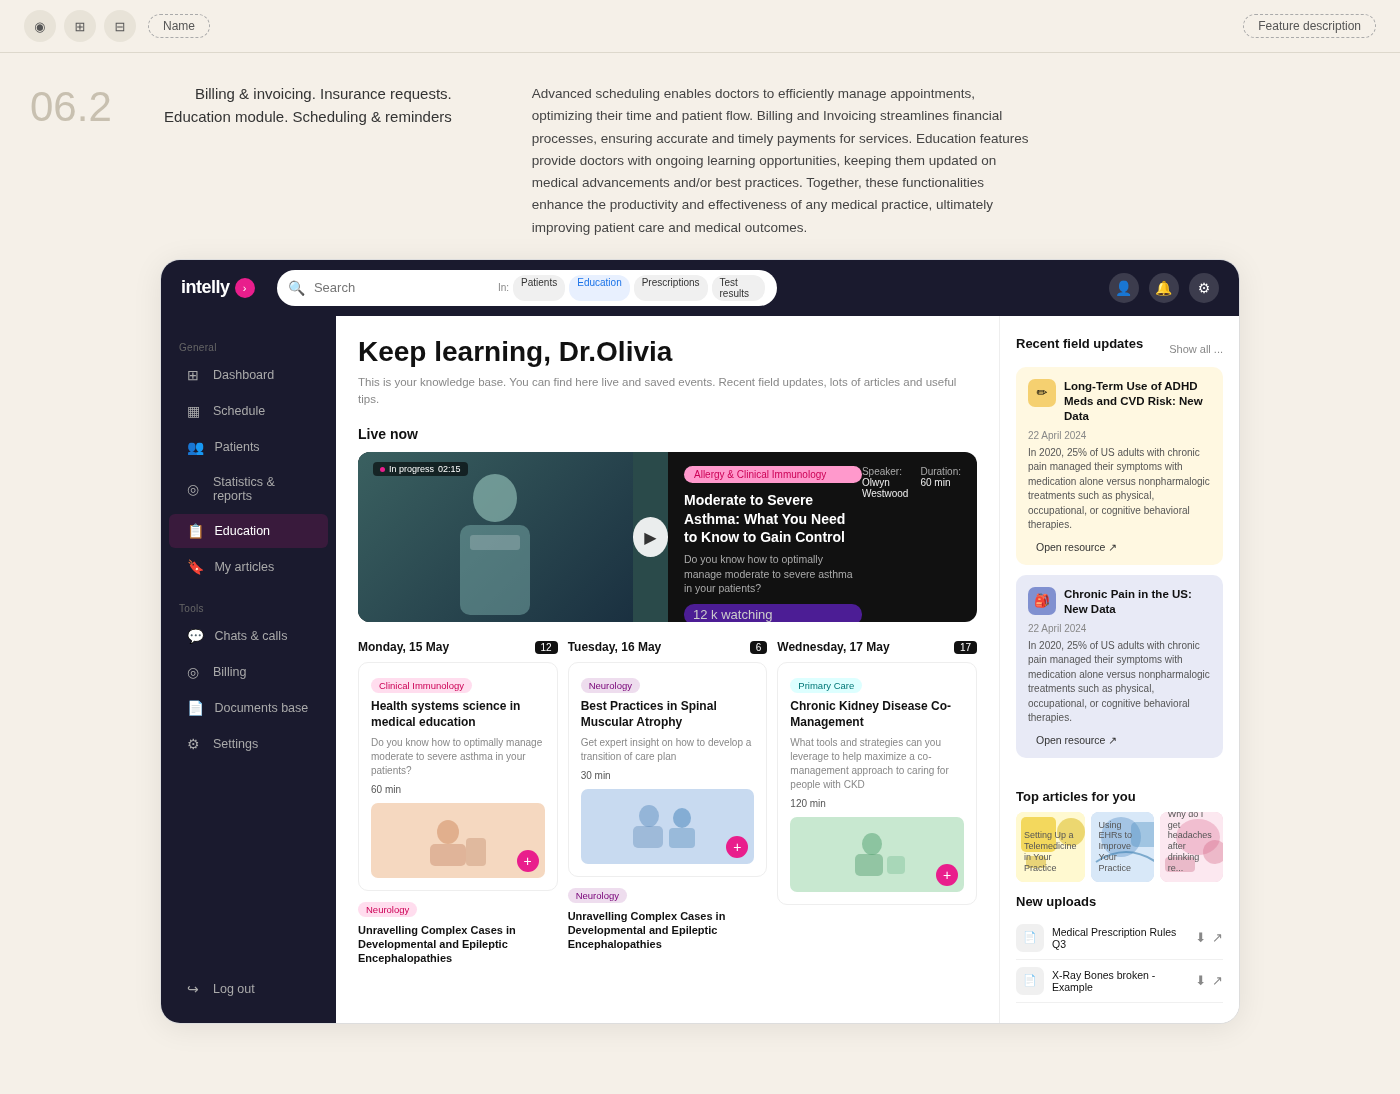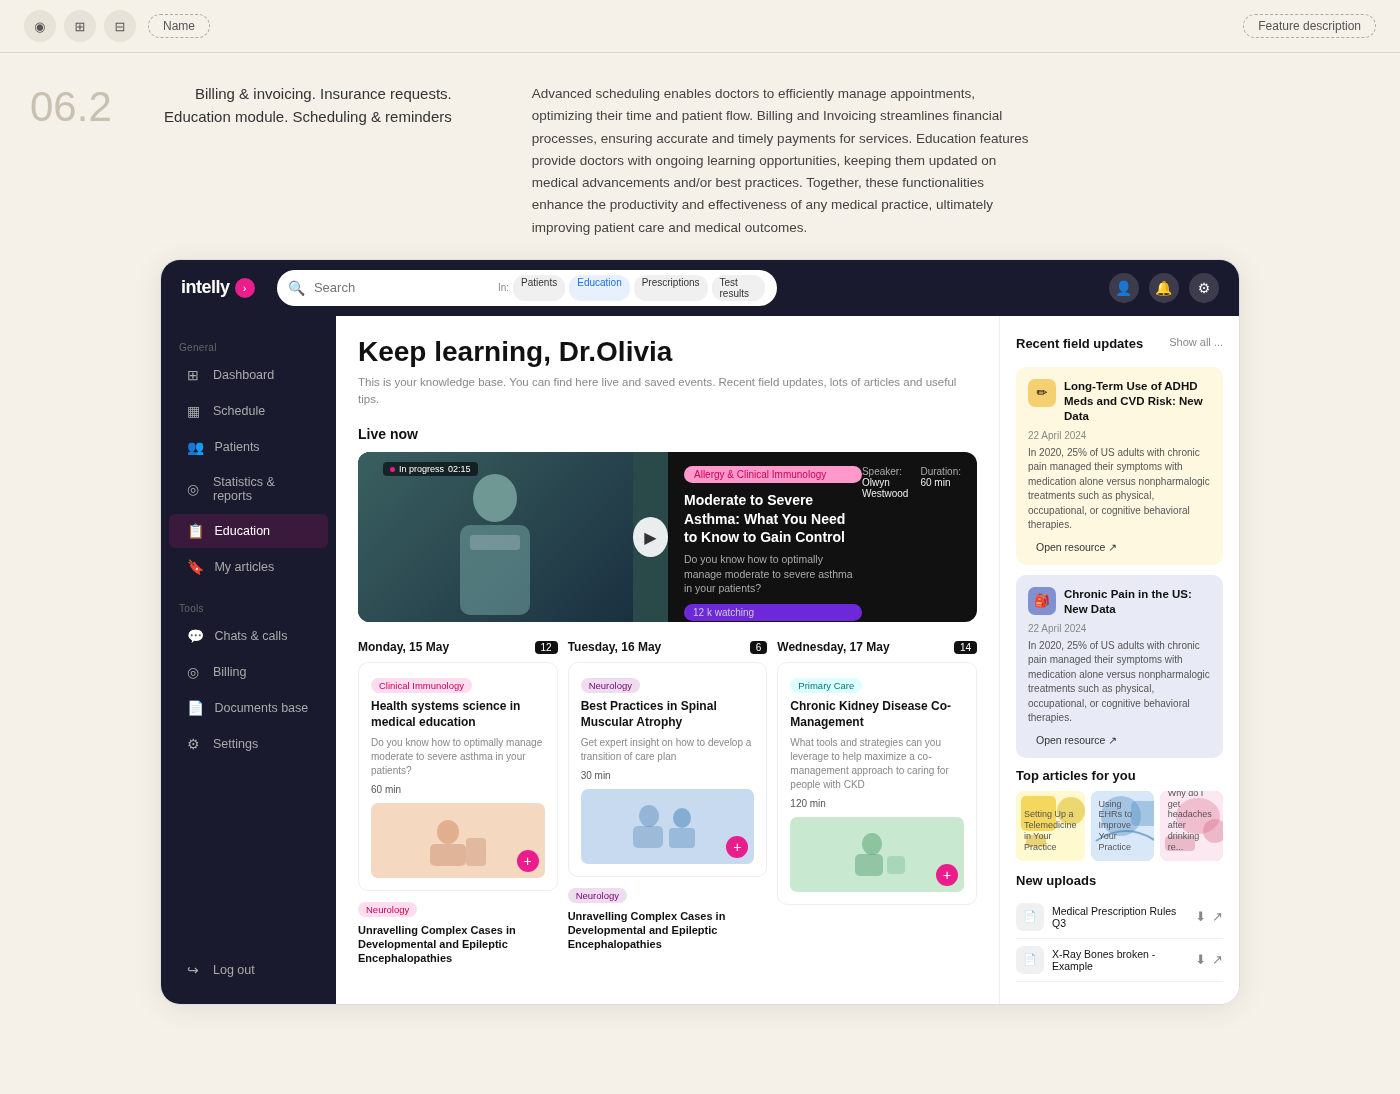--- a/index.html
+++ b/index.html
@@ -244,21 +244,21 @@
       background: #2a4a4a;
       position: relative;
       flex-shrink: 0;
       display: flex;
       align-items: center;
       justify-content: center;
       overflow: hidden;
     }
     .live-badge {
       position: absolute;
-      top: 10px; left: 25px;
+      top: 10px; left: 15px;
       background: rgba(0,0,0,0.6);
       border-radius: 4px;
       padding: 2px 7px;
       font-size: 9px;
       color: #fff;
       display: flex; align-items: center; gap: 4px;
     }
     .live-dot { width: 5px; height: 5px; background: #e91e8c; border-radius: 50%; }
     .play-btn {
       width: 40px; height: 40px;
@@ -283,22 +283,22 @@
       font-weight: 500;
       align-self: flex-start;
       margin-bottom: 8px;
     }
     .live-title {
       font-size: 14px; font-weight: 600; color: #fff;
       line-height: 1.3; margin-bottom: 6px;
     }
     .live-desc { font-size: 10.5px; color: #aaa; line-height: 1.4; margin-bottom: 8px; }
     .watching-badge {
-      background: #6d28d9; border-radius: 10px;
-      padding: 3px 9px; font-size: 10px; color: #ccc;
+      background: #4c1d95; border-radius: 10px;
+      padding: 3px 9px; font-size: 13px; color: #ccc;
       align-self: flex-start; margin-bottom: 24px;
     }
     .live-meta { display: flex; gap: 12px; font-size: 10px; color: #aaa; }
     .live-meta span { color: #eee; font-weight: 500; }
 
     
     .schedule-grid {
       display: grid;
       grid-template-columns: 1fr 1fr 1fr;
       gap: 10px;
@@ -354,21 +354,21 @@
       cursor: pointer;
     }
 
     
     .right-section-title {
       font-size: 13px; font-weight: 700; color: #111;
       margin-bottom: 4px;
     }
     .show-all-link { font-size: 11px; color: #888; cursor: pointer; }
     .right-header {
-      display: flex; justify-content: space-between; align-items: flex-start;
+      display: flex; justify-content: space-between; align-items: flex-end;
       margin-bottom: 12px;
     }
 
     .update-card {
       border-radius: 10px;
       padding: 12px;
       margin-bottom: 10px;
     }
     .update-card.yellow { background: #fff8e1; }
     .update-card.blue { background: #e8eaf6; }
@@ -379,21 +379,21 @@
       background: rgba(0,0,0,0.08);
       display: flex; align-items: center; justify-content: center;
       font-size: 13px;
       flex-shrink: 0;
     }
     .update-title { font-size: 11.5px; font-weight: 600; color: #111; line-height: 1.3; }
     .update-date { font-size: 10px; color: #888; margin-bottom: 5px; }
     .update-text { font-size: 10px; color: #555; line-height: 1.45; margin-bottom: 8px; }
     .open-link { font-size: 10.5px; color: #333; font-weight: 500; cursor: pointer; display: flex; align-items: center; gap: 3px; margin-left: 8px; }
 
-    .top-articles-title { font-size: 13px; font-weight: 700; color: #111; margin: 10px 0 8px 0; }
+    .top-articles-title { font-size: 13px; font-weight: 700; color: #111; margin: 31px 0 8px 0; }
     .top-articles-grid { display: grid; grid-template-columns: 1fr 1fr 1fr; gap: 6px; margin-bottom: 12px; }
     .article-thumb {
       border-radius: 8px;
       height: 70px;
       display: flex; align-items: flex-end;
       padding: 5px;
       font-size: 9px; color: #333;
       line-height: 1.2;
       font-weight: 500;
       background: #e8e0d0;
@@ -644,21 +644,21 @@
               </div>
               <div style="margin-top:8px;">
                 <span class="sched-tag purple">Neurology</span>
                 <div class="sched-title" style="font-size:11px;">Unravelling Complex Cases in Developmental and Epileptic Encephalopathies</div>
               </div>
             </div>
 
             <div class="schedule-col">
               <div class="schedule-col-header">
                 <span class="schedule-date">Wednesday, 17 May</span>
-                <span class="schedule-count">14</span>
+                <span class="schedule-count">17</span>
               </div>
               <div class="sched-card">
                 <span class="sched-tag teal">Primary Care</span>
                 <div class="sched-title">Chronic Kidney Disease Co-Management</div>
                 <div class="sched-desc">What tools and strategies can you leverage to help maximize a co-management approach to caring for people with CKD</div>
                 <div class="sched-duration">120 min</div>
                 <div class="sched-img">
                   <div class="sched-img-placeholder green" style="width:100%;height:100%;display:flex;align-items:center;justify-content:center;">
                     <svg width="80" height="60" viewBox="0 0 80 60">
                       <ellipse cx="35" cy="20" rx="10" ry="11" fill="#50a070" opacity="0.5"></ellipse>

